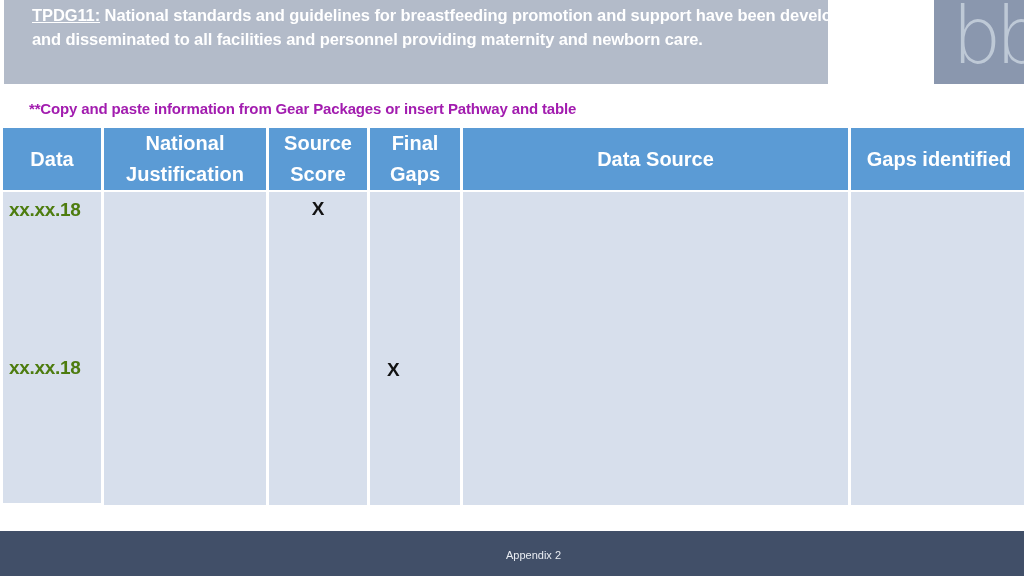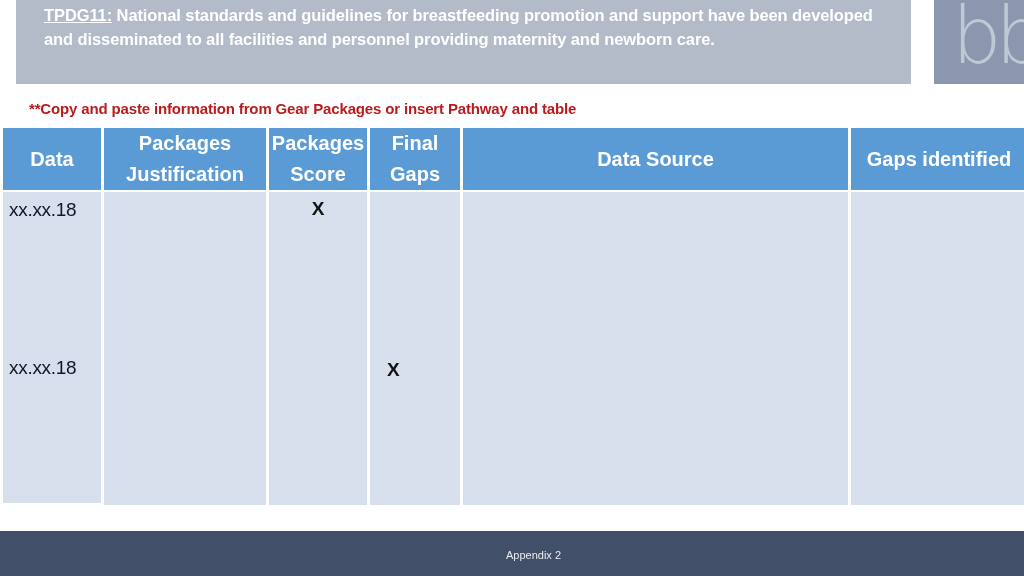--- a/index.html
+++ b/index.html
@@ -11,22 +11,22 @@
     height: 576px;
     background: #ffffff;
     font-family: "Liberation Sans", sans-serif;
     overflow: hidden;
     position: relative;
   }
 
   
   #top-banner {
     position: absolute;
-    left: 16px; top: 0;
-    width: 895px; height: 84px;
+    left: 4px; top: 0;
+    width: 824px; height: 84px;
     background: #b3bbc9;
   }
   #banner-text {
     position: absolute;
     left: 28px; top: 3px;
     width: 830px;
     color: #ffffff;
     font-size: 16.5px;
     font-weight: bold;
     line-height: 24.2px;
@@ -54,21 +54,21 @@
     letter-spacing: -6px;
     line-height: 96px;
     opacity: 0.93;
   }
   #logo-mark .dim { color: #c3cdda; }
 
   
   #instruction-line {
     position: absolute;
     left: 29px; top: 100px;
-    color: #b91c1c;
+    color: #a21caf;
     font-size: 15px;
     font-weight: bold;
     letter-spacing: -0.15px;
     white-space: nowrap;
   }
 
   
   #score-table {
     position: absolute;
     left: 3px; top: 128px;
@@ -100,23 +100,23 @@
   #score-table th.last, #score-table td.last { border-right: none; }
 
   td.date-col {
     background: #5b9bd5;
     position: relative;
     border-bottom: 2px solid #ffffff;
   }
   .date-entry {
     position: absolute;
     left: 6px;
-    color: #0f172a;
+    color: #4d7c0f;
     font-size: 19px;
-    font-weight: normal;
+    font-weight: bold;
     letter-spacing: -0.3px;
   }
   #date-entry-0 { top: 7px; }
   #date-entry-1 { top: 165px; }
 
   td.body-cell { position: relative; }
   .cell-mark {
     position: absolute;
     color: #121212;
     font-size: 19px;
@@ -152,22 +152,22 @@
 <div id="logo-panel">
   <div id="logo-mark"><span class="dim">bb</span><span>f</span></div>
 </div>
 
 <div id="instruction-line">**Copy and paste information from Gear Packages or insert Pathway and table</div>
 
 <table id="score-table">
   <thead>
     <tr>
       <th class="first" style="width:98px">Data</th>
-      <th style="width:162px">Packages Justification</th>
-      <th style="width:98px">Packages Score</th>
+      <th style="width:162px">National Justification</th>
+      <th style="width:98px">Source Score</th>
       <th style="width:90px">Final Gaps</th>
       <th style="width:385px">Data Source</th>
       <th class="last" style="width:176px">Gaps identified</th>
     </tr>
   </thead>
   <tbody>
     <tr>
       <td class="first date-col">
         <div class="date-entry" id="date-entry-0">xx.xx.18</div>
         <div class="date-entry" id="date-entry-1">xx.xx.18</div>

